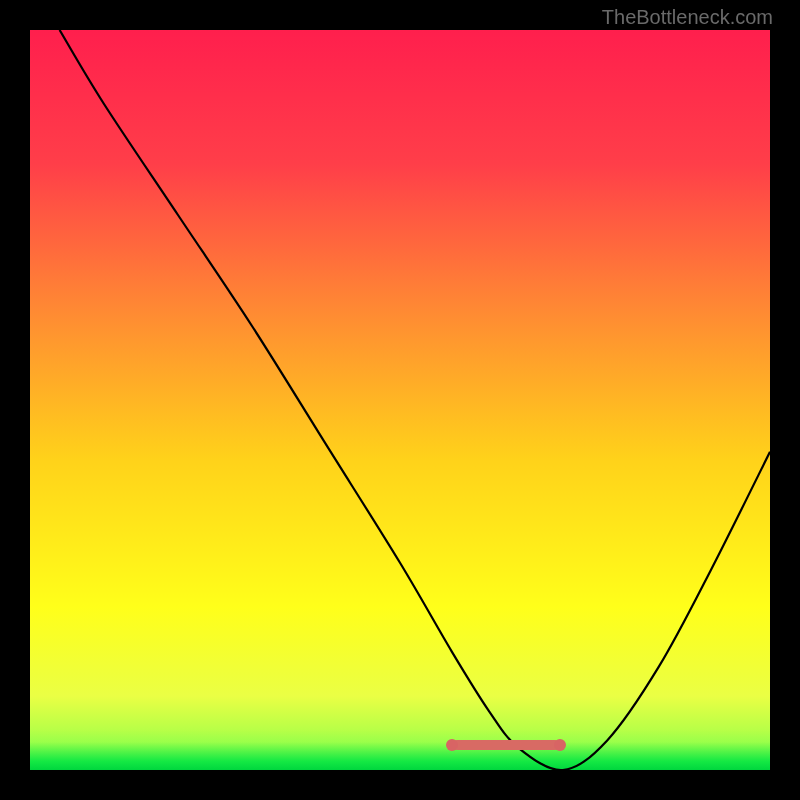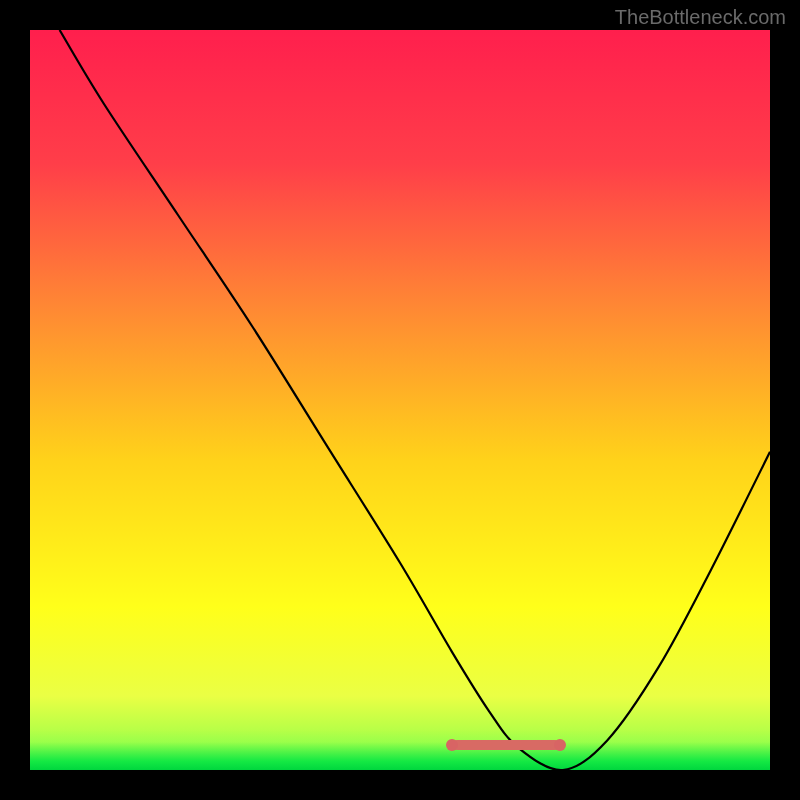--- a/index.html
+++ b/index.html
@@ -6,21 +6,21 @@
   body {
     width: 800px;
     height: 800px;
     background: #000000;
     position: relative;
     font-family: Arial, sans-serif;
   }
   .watermark {
     position: absolute;
     top: 6px;
-    right: 14px;
+    right: 27px;
     color: #6a6a6a;
     font-size: 20px;
     font-weight: 500;
     z-index: 10;
   }
   .plot-area {
     position: absolute;
     left: 30px;
     top: 30px;
     width: 740px;

